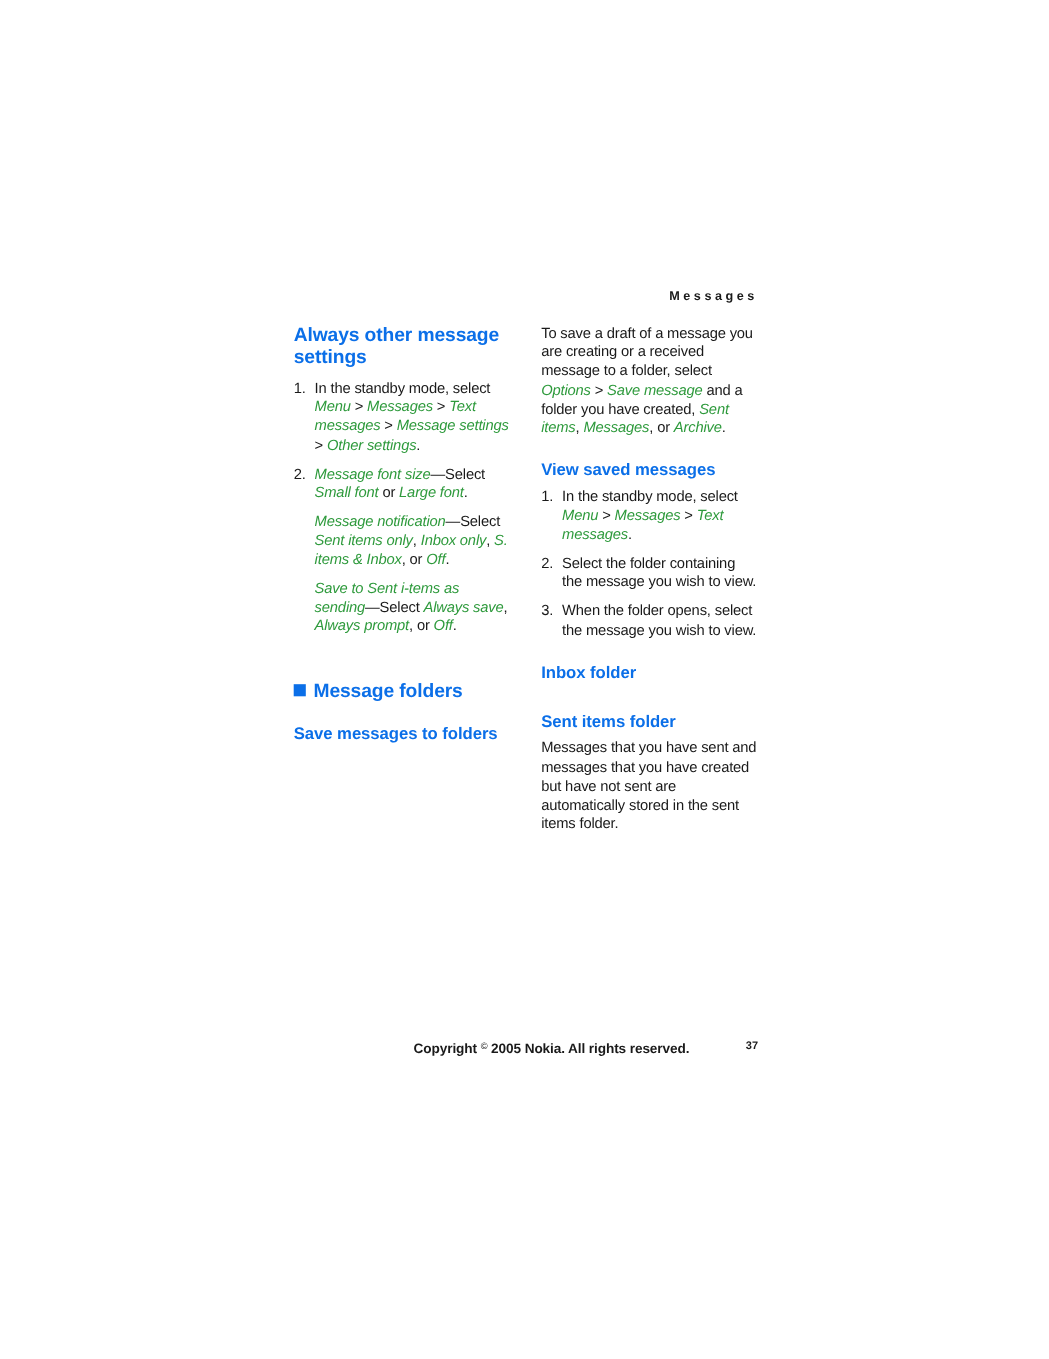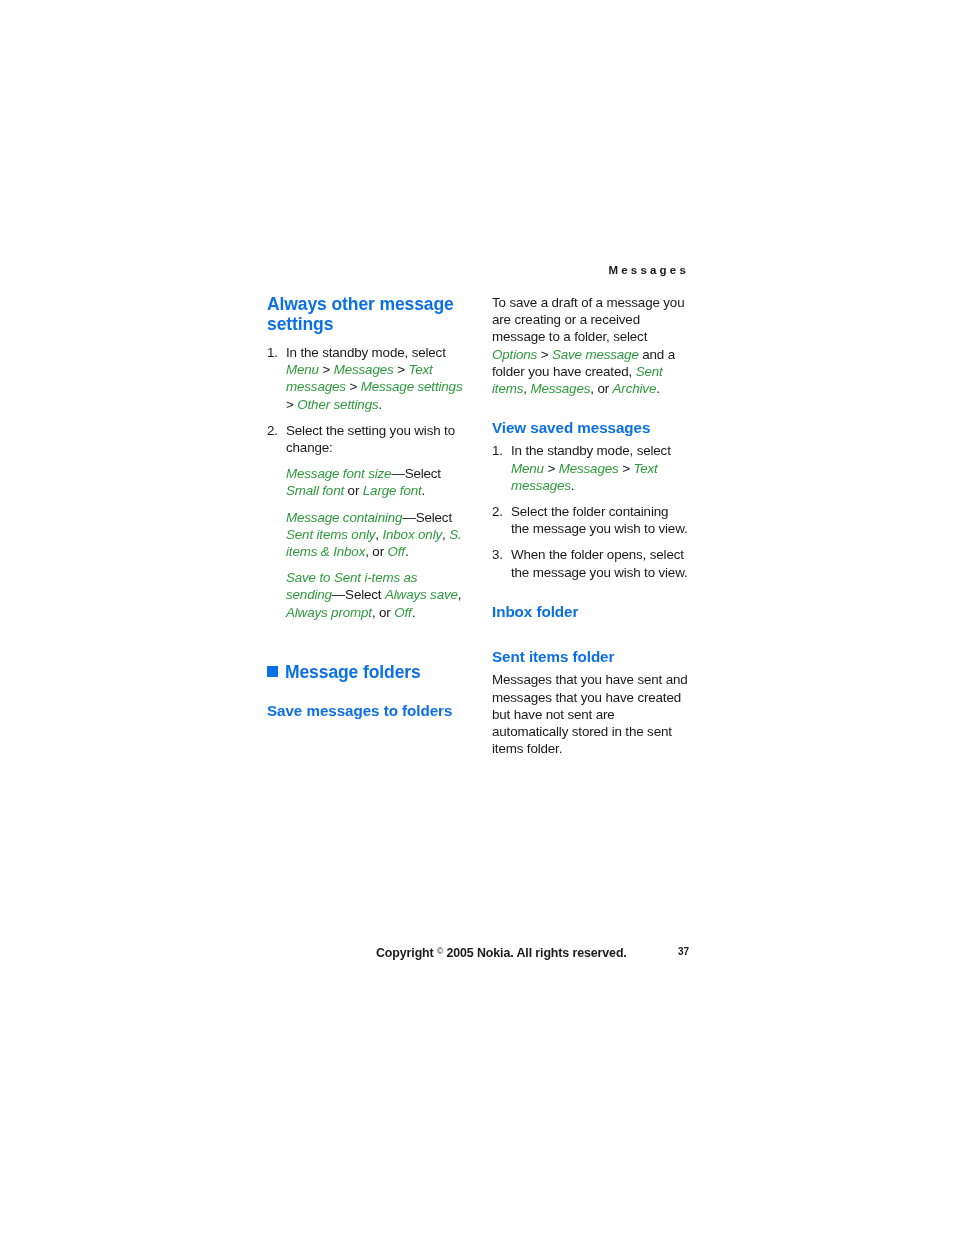--- a/index.html
+++ b/index.html
@@ -168,28 +168,27 @@
 
     <div class="col left">
 
       <h1 class="sec-head">Always other message settings</h1>
 
       <ol class="steps">
         <li>
           <span>In the standby mode, select </span><em class="ui">Menu</em><span class="gt"> &gt; </span><em class="ui">Messages</em><span class="gt"> &gt; </span><em class="ui">Text messages</em><span class="gt"> &gt; </span><em class="ui">Message settings</em><span class="gt"> &gt; </span><em class="ui">Other settings</em><span>.</span>
         </li>
         <li>
-          <span>Select the setting you wish to change:</span>
 
           <div class="sub-block">
             <em class="ui">Message font size</em><span>—</span><span>Select </span><em class="ui">Small font</em><span> or </span><em class="ui">Large font</em><span>.</span>
           </div>
 
           <div class="sub-block">
-            <em class="ui">Message containing</em><span>—</span><span>Select </span><em class="ui">Sent items only</em><span>, </span><em class="ui">Inbox only</em><span>, </span><em class="ui">S. items &amp; Inbox</em><span>, or </span><em class="ui">Off</em><span>.</span>
+            <em class="ui">Message notification</em><span>—</span><span>Select </span><em class="ui">Sent items only</em><span>, </span><em class="ui">Inbox only</em><span>, </span><em class="ui">S. items &amp; Inbox</em><span>, or </span><em class="ui">Off</em><span>.</span>
           </div>
 
           <div class="sub-block">
             <em class="ui">Save to Sent i-tems as sending</em><span>—</span><span>Select </span><em class="ui">Always save</em><span>, </span><em class="ui">Always prompt</em><span>, or </span><em class="ui">Off</em><span>.</span>
           </div>
         </li>
       </ol>
 
       <div class="gap-sm"></div>
 

